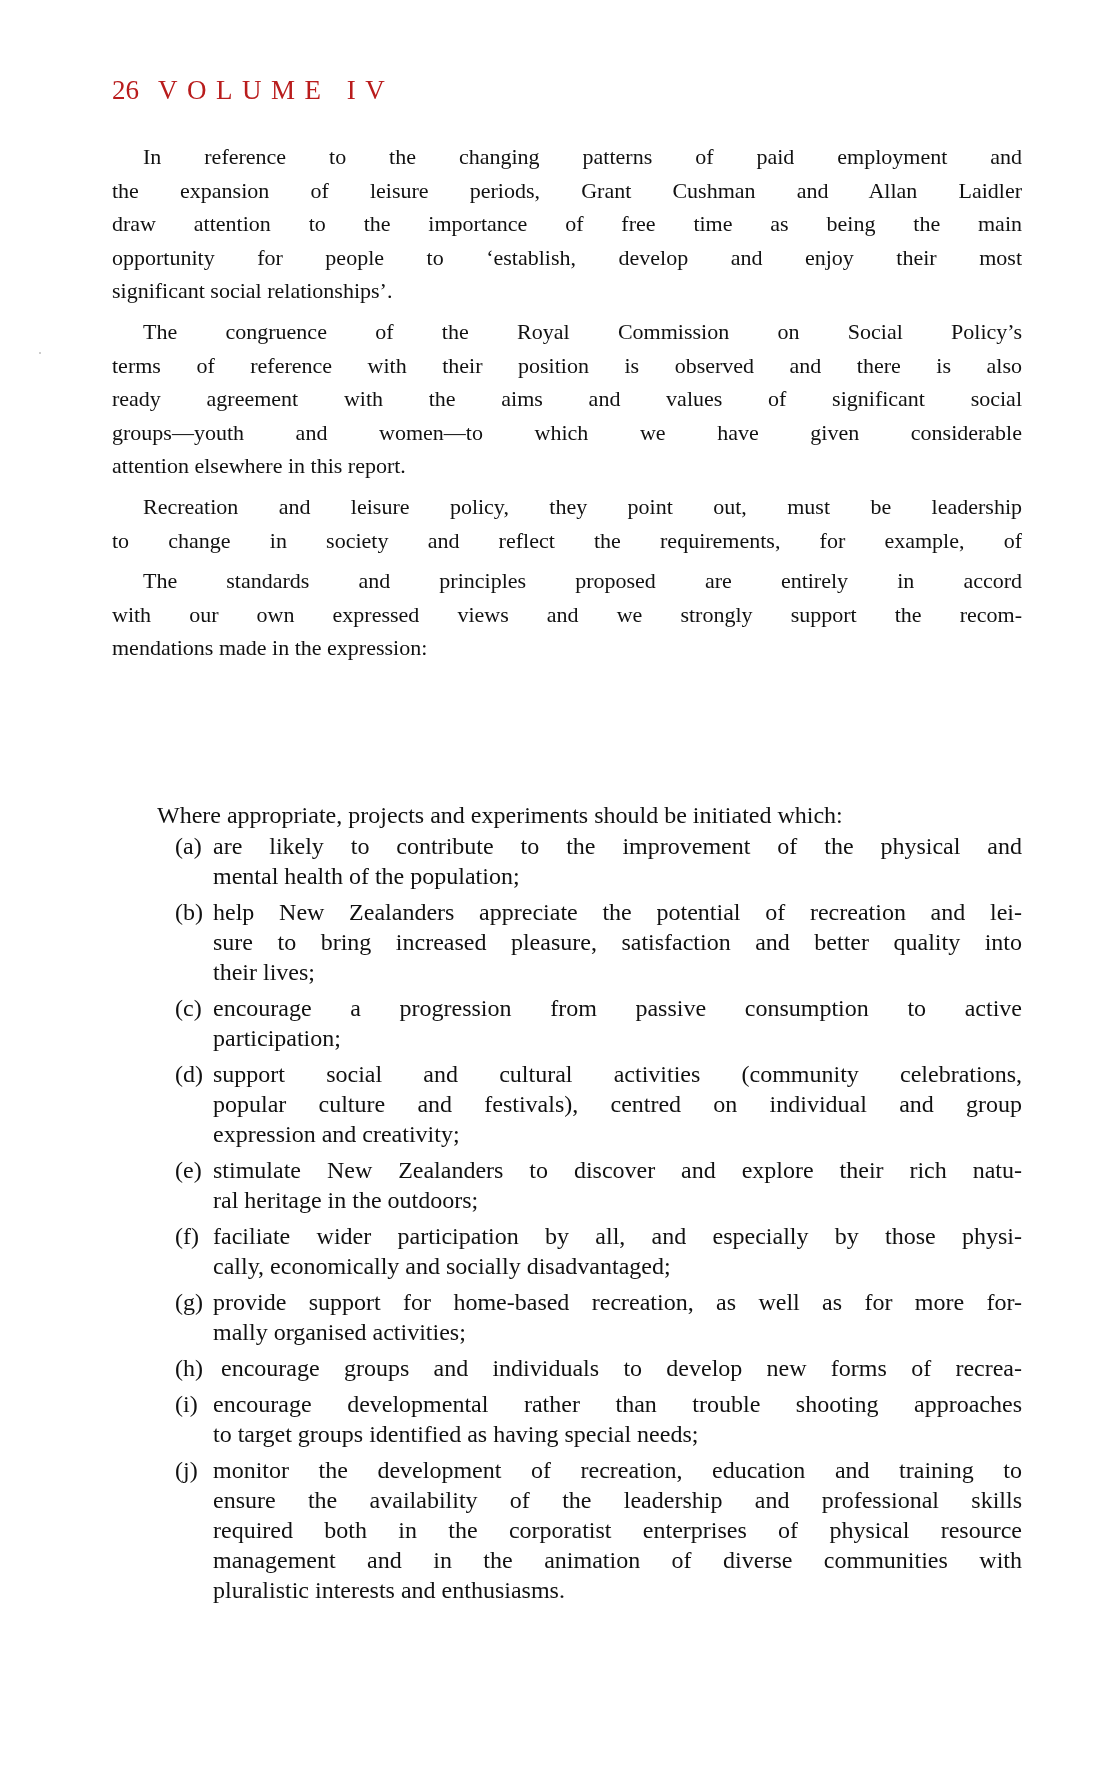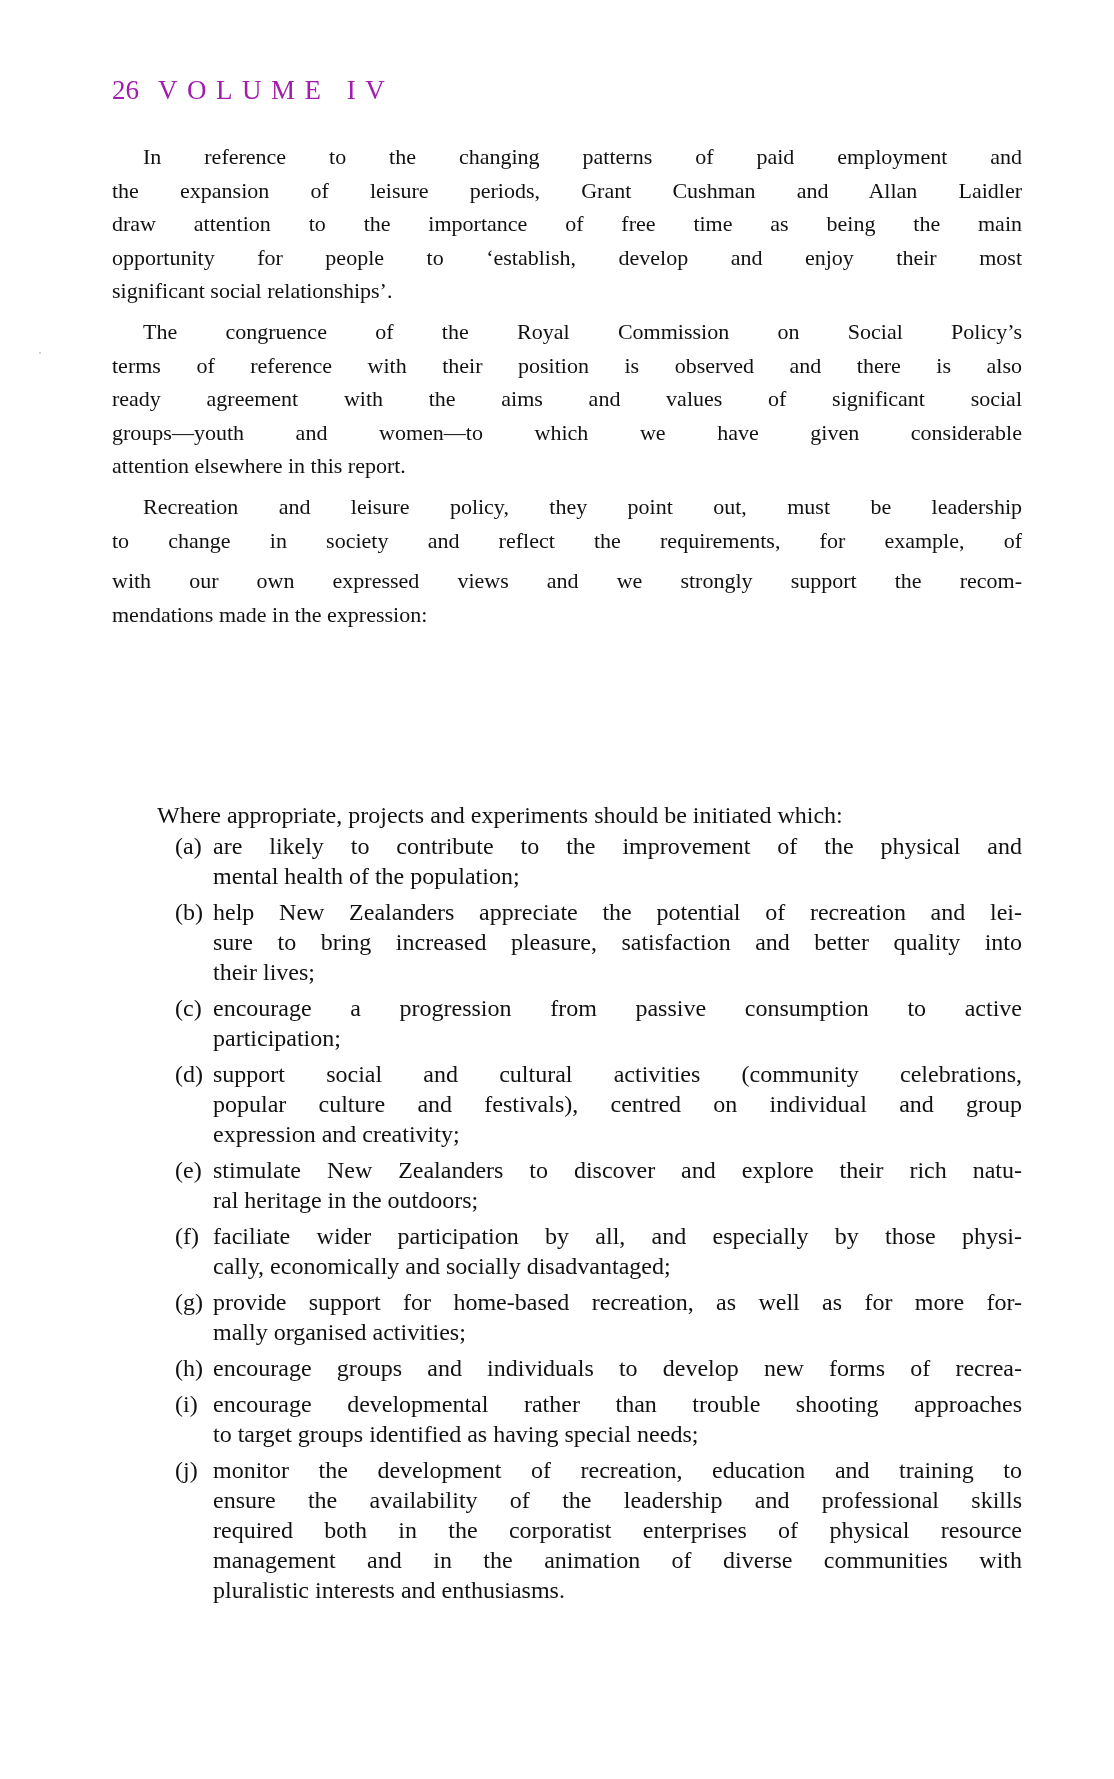--- a/index.html
+++ b/index.html
@@ -21,21 +21,21 @@
       top: 0;
       width: 910px;
     }
     .running-head {
       position: absolute;
       top: 74px;
       left: 0;
       font-size: 27px;
       line-height: 32px;
       white-space: nowrap;
-      color: #a21caf;
+      color: #b91c1c;
     }
     .running-head .folio {
       letter-spacing: 0px;
       margin-right: 19px;
     }
     .running-head .vol {
       letter-spacing: 9.5px;
     }
 
     .body-text {
@@ -143,20 +143,21 @@
       <span class="line" style="white-space: normal; overflow: hidden;">groups—youth and women—to which we have given considerable</span>
       <span class="line last">attention elsewhere in this report.</span>
     </div>
 
     <div class="para">
       <span class="line indent" style="white-space: normal; overflow: hidden;">Recreation and leisure policy, they point out, must be leadership</span>
       <span class="line" style="white-space: normal; overflow: hidden;">to change in society and reflect the requirements, for example, of</span>
     </div>
 
     <div class="para">
+      <span class="line indent" style="white-space: normal; overflow: hidden;">The standards and principles proposed are entirely in accord</span>
       <span class="line" style="white-space: normal; overflow: hidden;">with our own expressed views and we strongly support the recom-</span>
       <span class="line last">mendations made in the expression:</span>
     </div>
   </div>
 
   <div class="quote">
     <span class="lead">Where appropriate, projects and experiments should be initiated which:</span>
 
     <div class="item">
       <span class="label">(a)</span>
@@ -212,21 +213,21 @@
       <span class="label">(g)</span>
       <div class="text">
         <span class="qline" style="white-space: normal; overflow: hidden;">provide support for home-based recreation, as well as for more for-</span>
         <span class="qline last">mally organised activities;</span>
       </div>
     </div>
 
     <div class="item">
       <span class="label">(h)</span>
       <div class="text">
-        <span class="qline" style="white-space: normal; overflow: hidden;">encourage groups and individuals to develop new forms of recrea-</span>
+        <span class="qline" style="white-space: normal; overflow: hidden; margin-left: 8px;">encourage groups and individuals to develop new forms of recrea-</span>
       </div>
     </div>
 
     <div class="item">
       <span class="label">(i)</span>
       <div class="text">
         <span class="qline" style="white-space: normal; overflow: hidden;">encourage developmental rather than trouble shooting approaches</span>
         <span class="qline last">to target groups identified as having special needs;</span>
       </div>
     </div>

